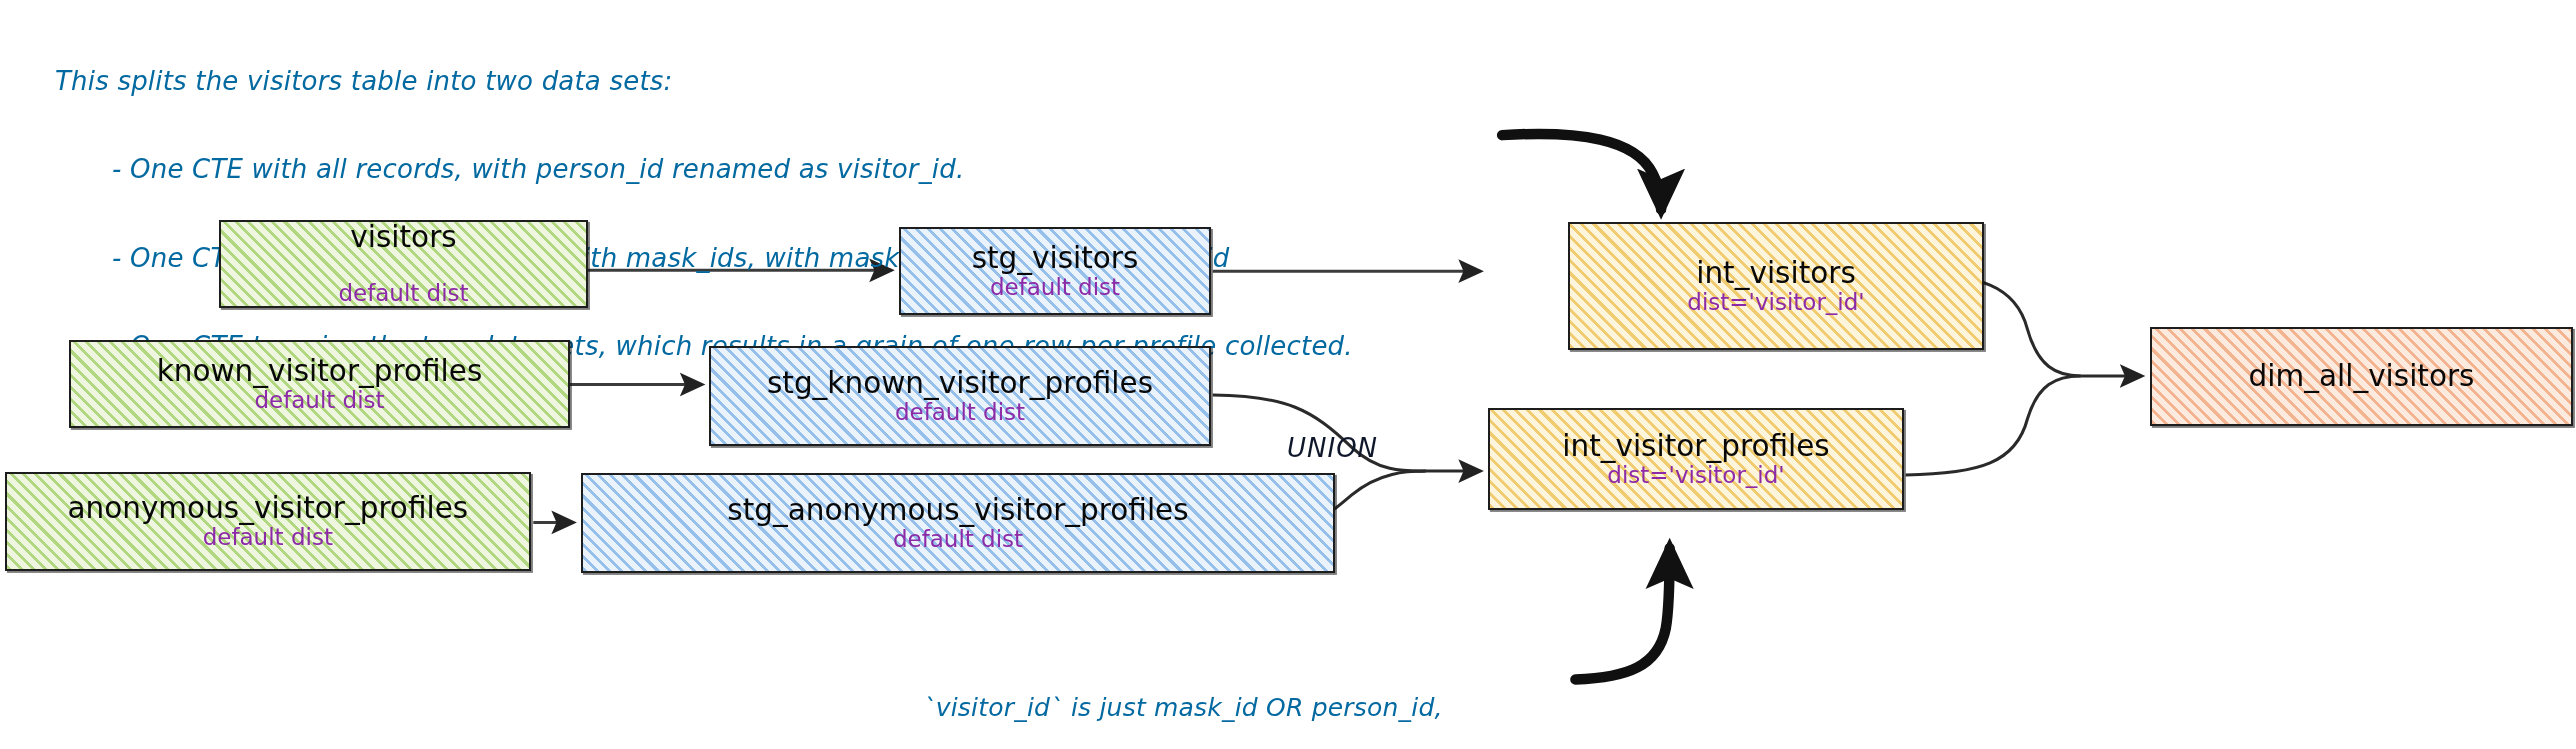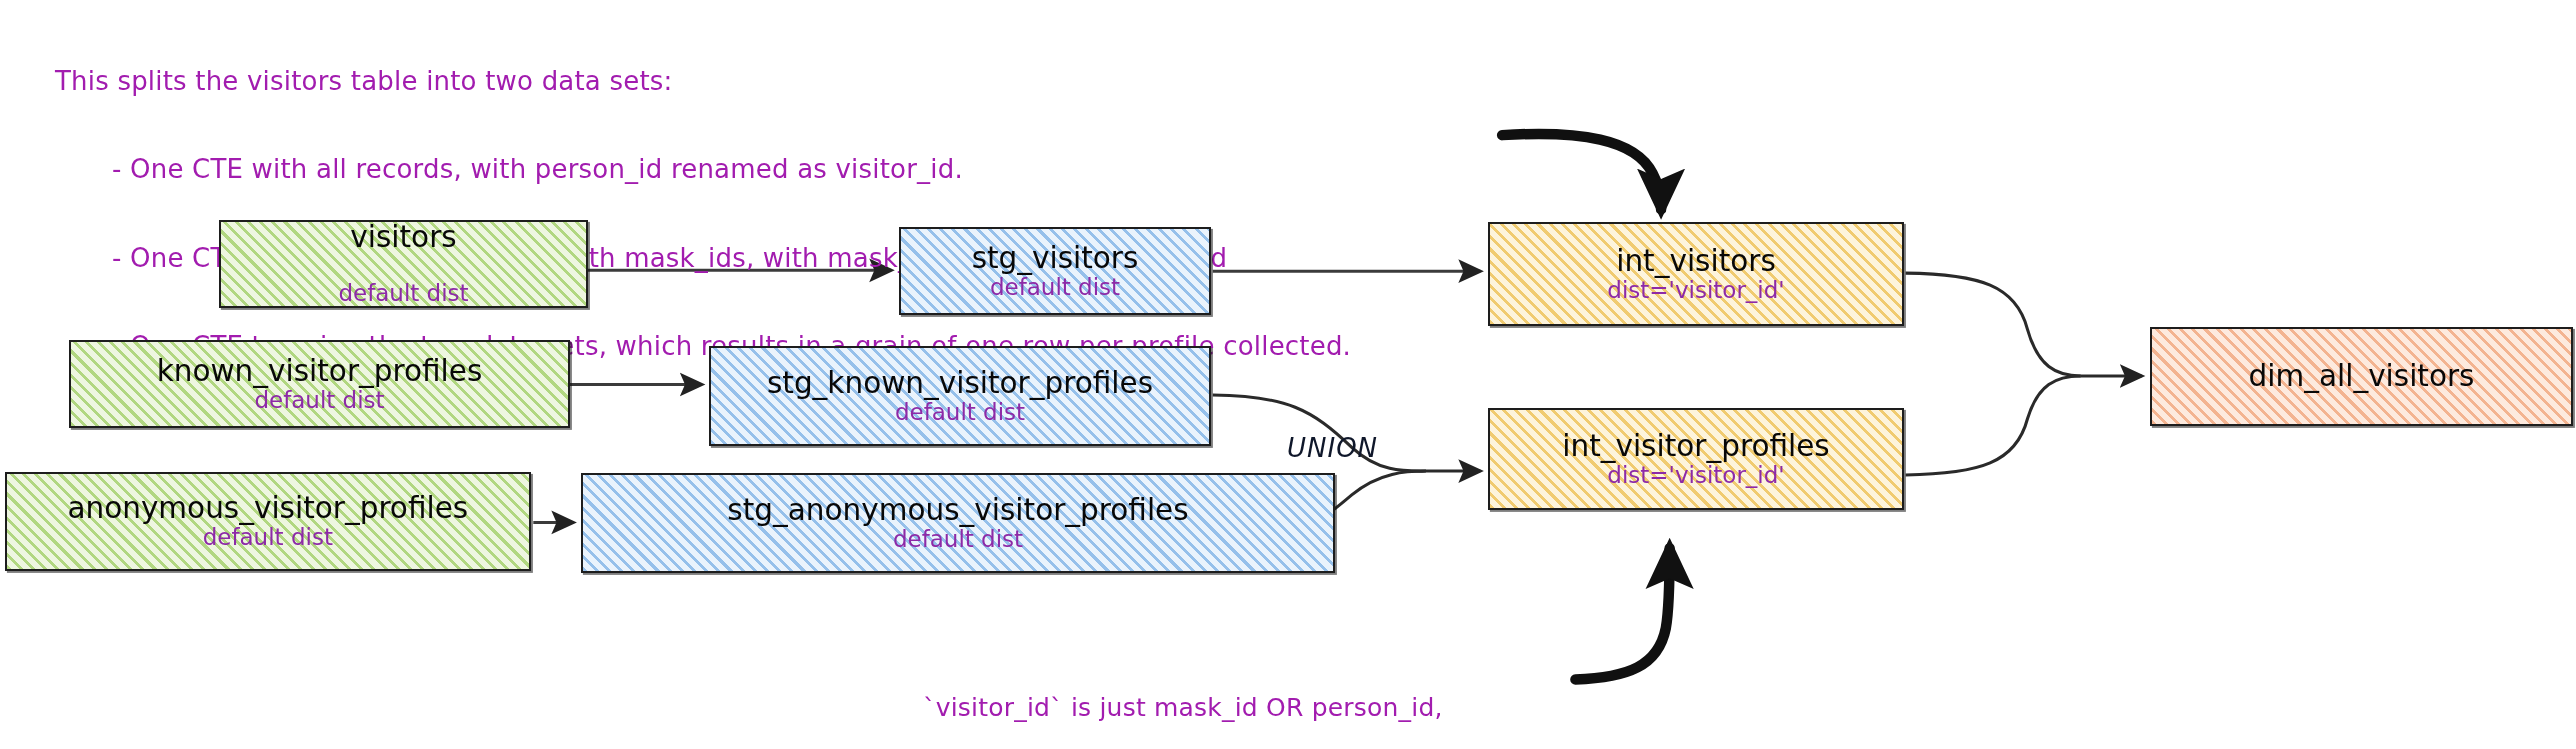--- a/index.html
+++ b/index.html
@@ -12,24 +12,25 @@
     width: 2576px;
     height: 749px;
     background: #ffffff;
     overflow: hidden;
     font-family: "DejaVu Sans", sans-serif;
   }
 
   
   .note {
     position: absolute;
-    color: #a21caf;
+    color: #0369a1;
     font-family: "DejaVu Sans", sans-serif;
     white-space: pre;
     letter-spacing: 0.2px;
+    font-style: italic;
   }
   #note-top {
     left: 55px;
     top: 7.6px;
     font-size: 26px;
     line-height: 29.5px;
   }
   #note-top .note-line { display: block; }
   #note-top .indent { padding-left: 57px; }
 
@@ -210,21 +211,21 @@
   <div class="node fill-blue" style="left:709px;top:346px;width:502px;height:100px;">
     <div class="title">stg_known_visitor_profiles</div>
     <div class="sub">default dist</div>
   </div>
 
   <div class="node fill-blue" style="left:581px;top:473px;width:754px;height:100px;">
     <div class="title">stg_anonymous_visitor_profiles</div>
     <div class="sub">default dist</div>
   </div>
 
-  <div class="node fill-yellow" style="left:1488px;top:222px;width:416px;height:104px;">
+  <div class="node fill-yellow" style="left:1568px;top:222px;width:416px;height:128px;">
     <div class="title">int_visitors</div>
     <div class="sub">dist='visitor_id'</div>
   </div>
 
   <div class="node fill-yellow" style="left:1488px;top:408px;width:416px;height:102px;">
     <div class="title">int_visitor_profiles</div>
     <div class="sub">dist='visitor_id'</div>
   </div>
 
   <div class="node fill-salmon" style="left:2150px;top:327px;width:423px;height:99px;">

